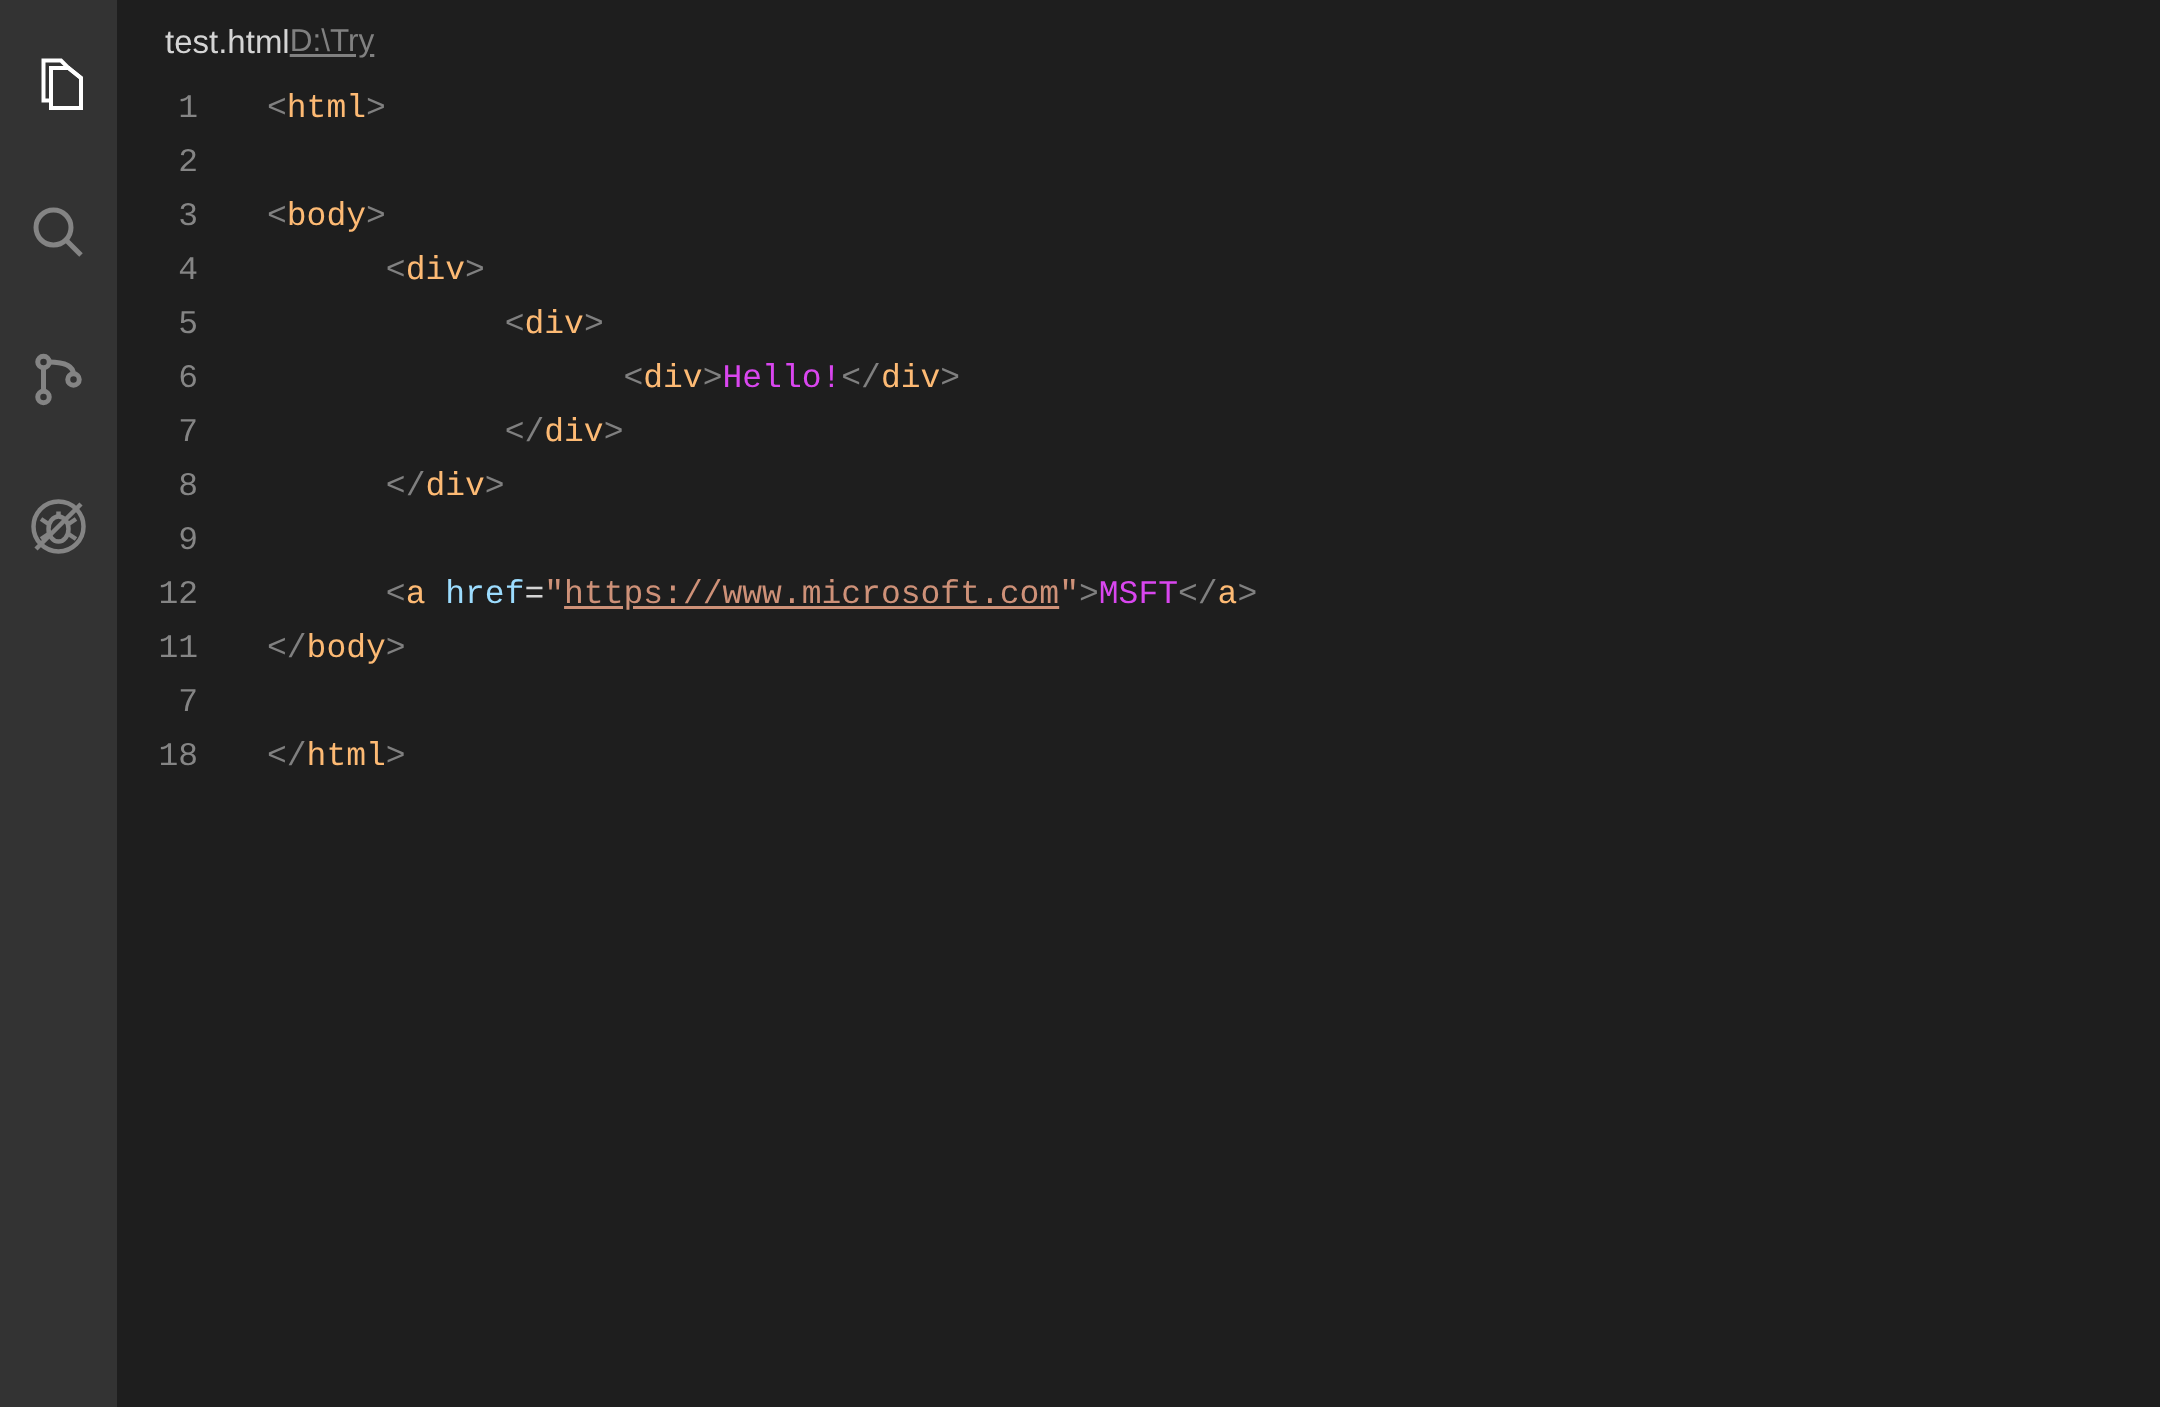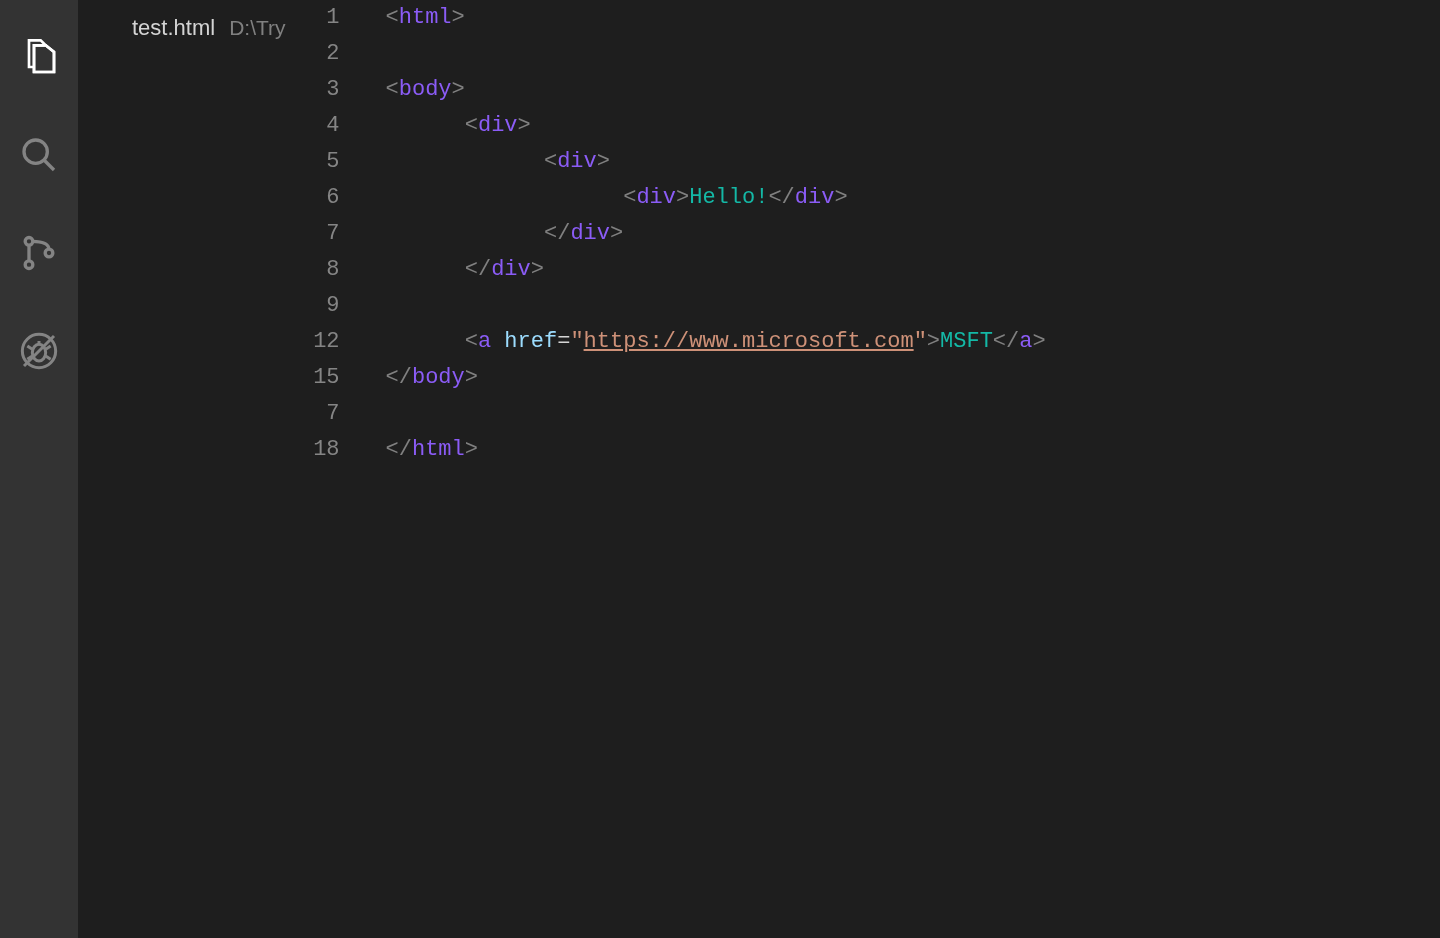--- a/index.html
+++ b/index.html
@@ -31,36 +31,35 @@
     cursor: pointer;
     margin-bottom: 20px;
   }
   .activity-item.active { color: #ffffff; }
   .activity-item svg { width: 40px; height: 40px; }
 
   
   .editor-wrap {
     flex: 1;
     display: flex;
-    flex-direction: row;
+    flex-direction: column;
     background: #1e1e1e;
     min-width: 0;
-    padding-left: 22px;
   }
 
   
   .tab-row {
     height: 55px;
     display: flex;
     align-items: center;
     padding-left: 32px;
     font-size: 22px;
   }
   .tab-filename { color: #d4d4d4; font-weight: 400; }
-  .tab-path     { color: #808080; margin-left: 14px; font-weight: 300; font-size: 21px;}
+  .tab-path     { color: #808080; font-weight: 300; font-size: 21px; text-decoration: underline;}
 
   
   .code-area {
     flex: 1;
     display: flex;
     font-family: "Consolas","Menlo","Courier New",monospace;
     font-size: 22px;
     line-height: 36px;
     overflow: hidden;
   }
@@ -76,26 +75,26 @@
   .code {
     flex: 1;
     white-space: pre;
     padding-left: 10px;
     color: #d4d4d4;
   }
   .code .line { height: 36px; }
 
   
   .br   { color: #808080; }           
-  .tag  { color: #8b5cf6; }           
+  .tag  { color: #fdba74; }           
   .attr { color: #9cdcfe; text-align: center; }           
   .op   { color: #d4d4d4; }           
   .str  { color: #ce9178; }           
   .url  { color: #ce9178; text-decoration: underline; cursor: pointer; margin-top: 24px;}
-  .txt  { color: #14b8a6; }           
+  .txt  { color: #d946ef; }           
 </style>
 </head>
 <body>
 
 <div class="activity-bar">
   <div class="activity-item active">
     <svg viewBox="0 0 24 24" fill="none" stroke="currentColor" stroke-width="1.6">
       <path d="M13 2 L6 2 L6 18 L18 18 L18 7 Z"></path>
       <path d="M9 5 L9 21 L21 21 L21 9 L16 5 Z" fill="#333333"></path>
       <path d="M9 5 L9 21 L21 21 L21 9 L16 5 Z"></path>
@@ -140,19 +139,19 @@
         <div class="ln">1</div>
         <div class="ln">2</div>
         <div class="ln">3</div>
         <div class="ln">4</div>
         <div class="ln">5</div>
         <div class="ln">6</div>
         <div class="ln">7</div>
         <div class="ln">8</div>
         <div class="ln">9</div>
         <div class="ln">12</div>
-        <div class="ln">15</div>
+        <div class="ln">11</div>
         <div class="ln">7</div>
         <div class="ln">18</div>
       </div>
     <div class="code" id="code"><div class="line"><span class="br">&lt;</span><span class="tag">html</span><span class="br">&gt;</span></div><div class="line"></div><div class="line"><span class="br">&lt;</span><span class="tag">body</span><span class="br">&gt;</span></div><div class="line">      <span class="br">&lt;</span><span class="tag">div</span><span class="br">&gt;</span></div><div class="line">            <span class="br">&lt;</span><span class="tag">div</span><span class="br">&gt;</span></div><div class="line">                  <span class="br">&lt;</span><span class="tag">div</span><span class="br">&gt;</span><span class="txt">Hello!</span><span class="br">&lt;/</span><span class="tag">div</span><span class="br">&gt;</span></div><div class="line">            <span class="br">&lt;/</span><span class="tag">div</span><span class="br">&gt;</span></div><div class="line">      <span class="br">&lt;/</span><span class="tag">div</span><span class="br">&gt;</span></div><div class="line"></div><div class="line">      <span class="br">&lt;</span><span class="tag">a</span><span class="txt"> </span><span class="attr">href</span><span class="op">=</span><span class="str">"</span><span class="url">https://www.microsoft.com</span><span class="str">"</span><span class="br">&gt;</span><span class="txt">MSFT</span><span class="br">&lt;/</span><span class="tag">a</span><span class="br">&gt;</span></div><div class="line"><span class="br">&lt;/</span><span class="tag">body</span><span class="br">&gt;</span></div><div class="line"></div><div class="line"><span class="br">&lt;/</span><span class="tag">html</span><span class="br">&gt;</span></div></div>
   </div>
 </div>
 
 </body></html>

